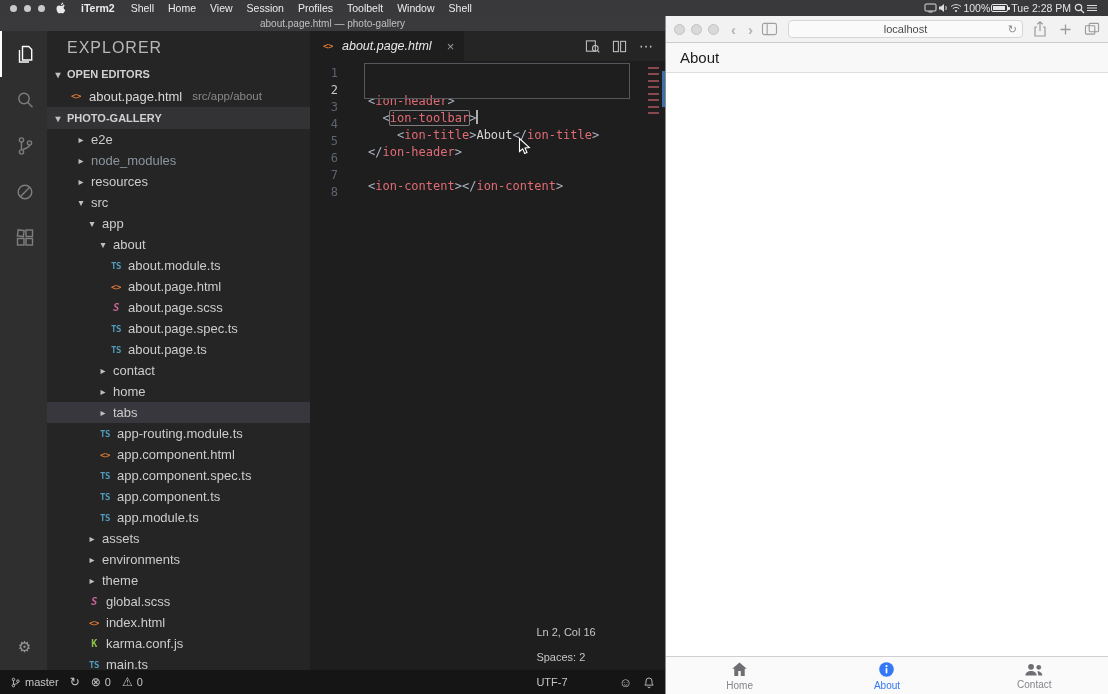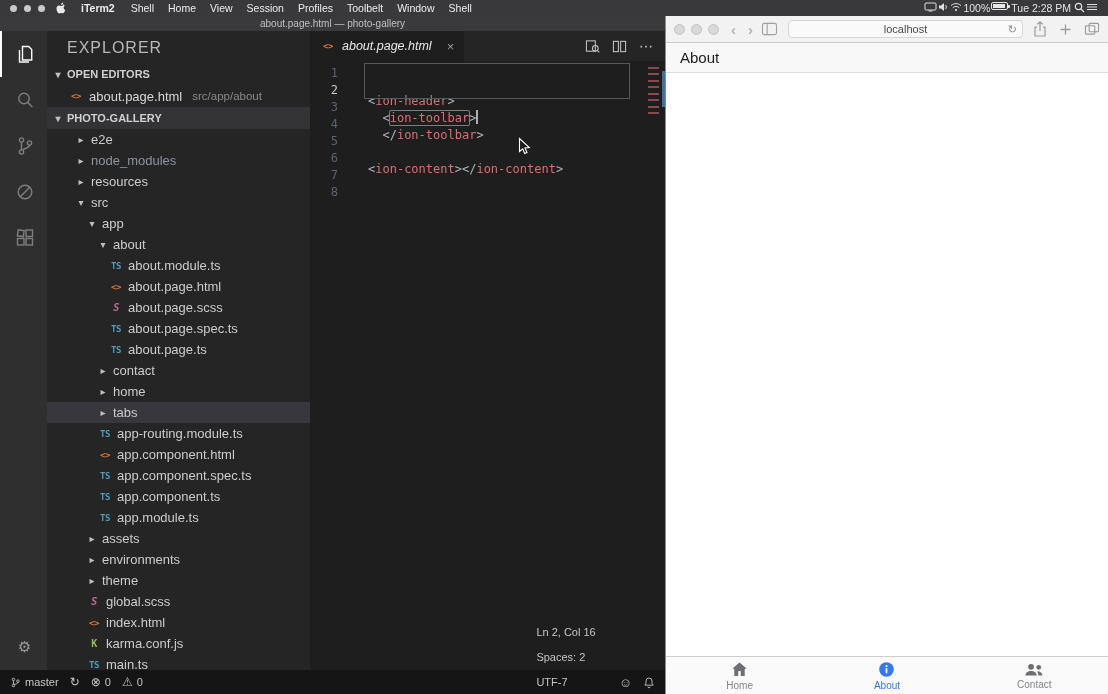--- a/index.html
+++ b/index.html
@@ -8,21 +8,21 @@
 
   
   .menubar { position:absolute; top:0; left:0; width:1108px; height:16px; background:#39393c;
              color:#ececec; display:flex; align-items:center; font-size:10.5px; padding:0 10px; gap:2px; z-index:40; }
   .win-dot { width:7px; height:7px; border-radius:50%; background:#c9c9c9; margin-right:5px; flex:none; }
   .apple { display:flex; align-items:center; margin:0 6px 0 4px; }
   .menu-item { padding:0 7px; white-space:nowrap; }
   .menu-item.app { font-weight:700; }
   .menu-items { display:flex; }
   .mb-spacer { flex:1; }
-  .mb-status { display:flex; gap:1px; color:#e3e3e3; }
+  .mb-status { display:flex; align-items:center; gap:1px; color:#e3e3e3; }
   .mb-status svg { display:block; }
   .battery { width:17px; height:8px; border:1px solid #e6e6e6; border-radius:2px; position:relative; }
   .battery::before { content:""; position:absolute; left:1px; top:1px; bottom:1px; width:12px; background:#e6e6e6; }
   .battery::after { content:""; position:absolute; right:-3px; top:2px; width:2px; height:3px; background:#e6e6e6; border-radius:0 1px 1px 0; }
   .mb-clock { padding:0 2px; }
 
   
   .vscode { position:absolute; top:16px; left:0; width:665px; height:678px; display:flex; flex-direction:column; background:#84cc16; }
   .vs-titlebar { height:15px; background:#3a3a3c; color:#c0c0c0; font-size:10px; display:flex; align-items:center; justify-content:center; flex:none; }
   .vs-main { flex:1; display:flex; min-height:0; }
@@ -357,21 +357,22 @@
             <div class="ln">3</div>
             <div class="ln">4</div>
             <div class="ln">5</div>
             <div class="ln">6</div>
             <div class="ln">7</div>
             <div class="ln">8</div>
           </div>
         <div class="code">
             <div class="code-line"><span class="tok-p">&lt;</span><span class="tok-t">ion-header</span><span class="tok-p">&gt;</span></div>
             <div class="code-line"><span class="tok-w">  </span><span class="tok-p">&lt;</span><span class="tok-t tok-hl">ion-toolbar</span><span class="tok-p">&gt;</span><span class="caret"></span></div>
-            <div class="code-line"><span class="tok-w">  </span><span class="tok-p">&lt;/</span><span class="tok-t">ion-toolbar</span><span class="tok-p">&gt;</span></div>
+            <div class="code-line"><span class="tok-w">    </span><span class="tok-p">&lt;</span><span class="tok-t">ion-title</span><span class="tok-p">&gt;</span><span class="tok-x">About</span><span class="tok-p">&lt;/</span><span class="tok-t">ion-title</span><span class="tok-p">&gt;</span></div>
+            <div class="code-line"><span class="tok-p">&lt;/</span><span class="tok-t">ion-header</span><span class="tok-p">&gt;</span></div>
             <div class="code-line"></div>
             <div class="code-line"><span class="tok-p">&lt;</span><span class="tok-t">ion-content</span><span class="tok-p">&gt;</span><span class="tok-p">&lt;/</span><span class="tok-t">ion-content</span><span class="tok-p">&gt;</span></div>
             <div class="code-line"></div>
           </div>
         <div class="region-box"></div>
         <div class="minimap"></div>
         <div class="ov-mark"></div>
         <svg class="mouse" width="13" height="19" viewBox="0 0 13 19">
           <path d="M1.5 1.5v13l3.2-2.7 2 4.7 2.3-1-2-4.5 4.3-.4z" fill="#1c1c1c" stroke="#fff" stroke-width="1.1"></path>
         </svg>

